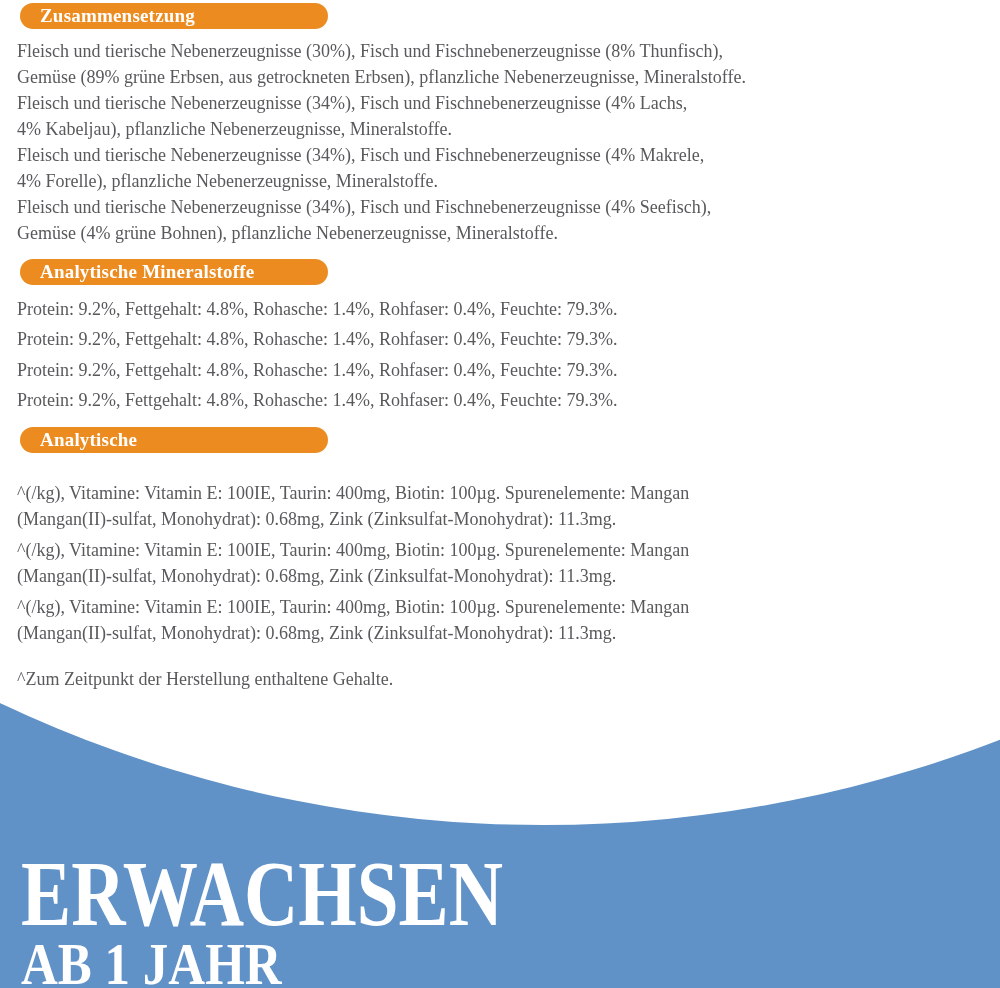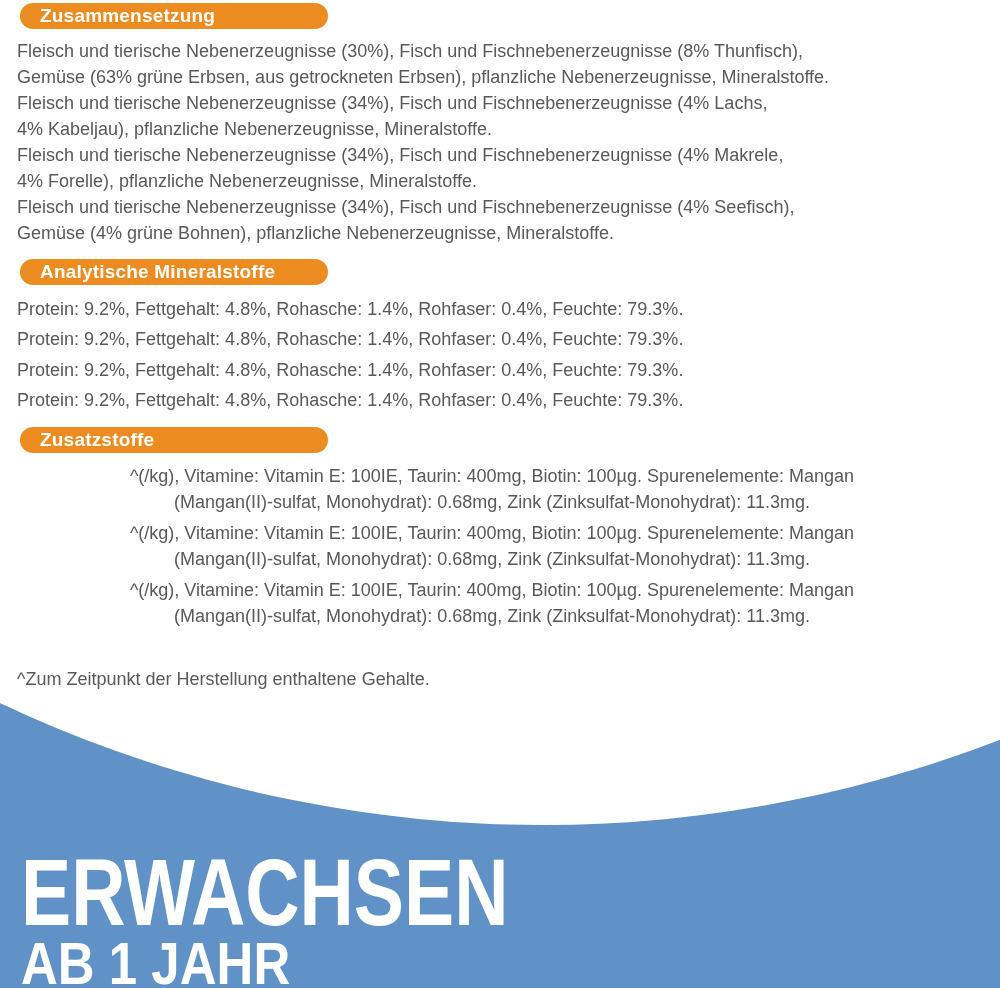--- a/index.html
+++ b/index.html
@@ -6,21 +6,21 @@
     margin: 0;
     padding: 0;
     background: #ffffff;
   }
   .page {
     position: relative;
     width: 1000px;
     height: 988px;
     overflow: hidden;
     background: #ffffff;
-    font-family: Liberation Sans, sans-serif;
+    font-family: Liberation Serif, serif;
   }
   
   .blue-band {
     position: absolute;
     left: 0; right: 0;
     top: 690px; bottom: 0;
     background: var(--footer-blue, #6092c8);
     z-index: 1;
   }
   .curve-mask {
@@ -60,21 +60,21 @@
 
   .textcol {
     position: absolute;
     left: 17px;
     width: 950px;
     color: var(--body-text, #58595b);
     font-size: 18px;
   }
   .composition-block { top: 38px; }
   .analytical-block  { top: 294px; }
-  .additives-block   { top: 463px; text-align: center; }
+  .additives-block   { top: 480px; }
 
   .para {
     white-space: pre-line;
     line-height: 26px;
     margin: 0;
   }
   .additives-block .para { margin-bottom: 5px; }
   .analytical-line {
     line-height: 30.4px;
     white-space: nowrap;
@@ -125,41 +125,41 @@
   <div class="blue-band"></div>
   <div class="curve-mask"></div>
 
   <div class="content">
 
     <div class="badge badge-composition">
       <span>Zusammensetzung</span>
     </div>
     <div class="textcol composition-block">
       <p class="para">Fleisch und tierische Nebenerzeugnisse (30%), Fisch und Fischnebenerzeugnisse (8% Thunfisch),
-Gemüse (63% grüne Erbsen, aus getrockneten Erbsen), pflanzliche Nebenerzeugnisse, Mineralstoffe.</p>
+Gemüse (89% grüne Erbsen, aus getrockneten Erbsen), pflanzliche Nebenerzeugnisse, Mineralstoffe.</p>
       <p class="para">Fleisch und tierische Nebenerzeugnisse (34%), Fisch und Fischnebenerzeugnisse (4% Lachs,
 4% Kabeljau), pflanzliche Nebenerzeugnisse, Mineralstoffe.</p>
       <p class="para">Fleisch und tierische Nebenerzeugnisse (34%), Fisch und Fischnebenerzeugnisse (4% Makrele,
 4% Forelle), pflanzliche Nebenerzeugnisse, Mineralstoffe.</p>
       <p class="para">Fleisch und tierische Nebenerzeugnisse (34%), Fisch und Fischnebenerzeugnisse (4% Seefisch),
 Gemüse (4% grüne Bohnen), pflanzliche Nebenerzeugnisse, Mineralstoffe.</p>
     </div>
 
     <div class="badge badge-analytical">
       <span>Analytische Mineralstoffe</span>
     </div>
     <div class="textcol analytical-block">
       <div class="analytical-line">Protein: 9.2%, Fettgehalt: 4.8%, Rohasche: 1.4%, Rohfaser: 0.4%, Feuchte: 79.3%.</div>
       <div class="analytical-line">Protein: 9.2%, Fettgehalt: 4.8%, Rohasche: 1.4%, Rohfaser: 0.4%, Feuchte: 79.3%.</div>
       <div class="analytical-line">Protein: 9.2%, Fettgehalt: 4.8%, Rohasche: 1.4%, Rohfaser: 0.4%, Feuchte: 79.3%.</div>
       <div class="analytical-line">Protein: 9.2%, Fettgehalt: 4.8%, Rohasche: 1.4%, Rohfaser: 0.4%, Feuchte: 79.3%.</div>
     </div>
 
     <div class="badge badge-additives">
-      <span>Zusatzstoffe</span>
+      <span>Analytische</span>
     </div>
     <div class="textcol additives-block">
       <p class="para">^(/kg), Vitamine: Vitamin E: 100IE, Taurin: 400mg, Biotin: 100µg. Spurenelemente: Mangan
 (Mangan(II)-sulfat, Monohydrat): 0.68mg, Zink (Zinksulfat-Monohydrat): 11.3mg.</p>
       <p class="para">^(/kg), Vitamine: Vitamin E: 100IE, Taurin: 400mg, Biotin: 100µg. Spurenelemente: Mangan
 (Mangan(II)-sulfat, Monohydrat): 0.68mg, Zink (Zinksulfat-Monohydrat): 11.3mg.</p>
       <p class="para">^(/kg), Vitamine: Vitamin E: 100IE, Taurin: 400mg, Biotin: 100µg. Spurenelemente: Mangan
 (Mangan(II)-sulfat, Monohydrat): 0.68mg, Zink (Zinksulfat-Monohydrat): 11.3mg.</p>
     </div>
     <div class="footnote">^Zum Zeitpunkt der Herstellung enthaltene Gehalte.</div>

